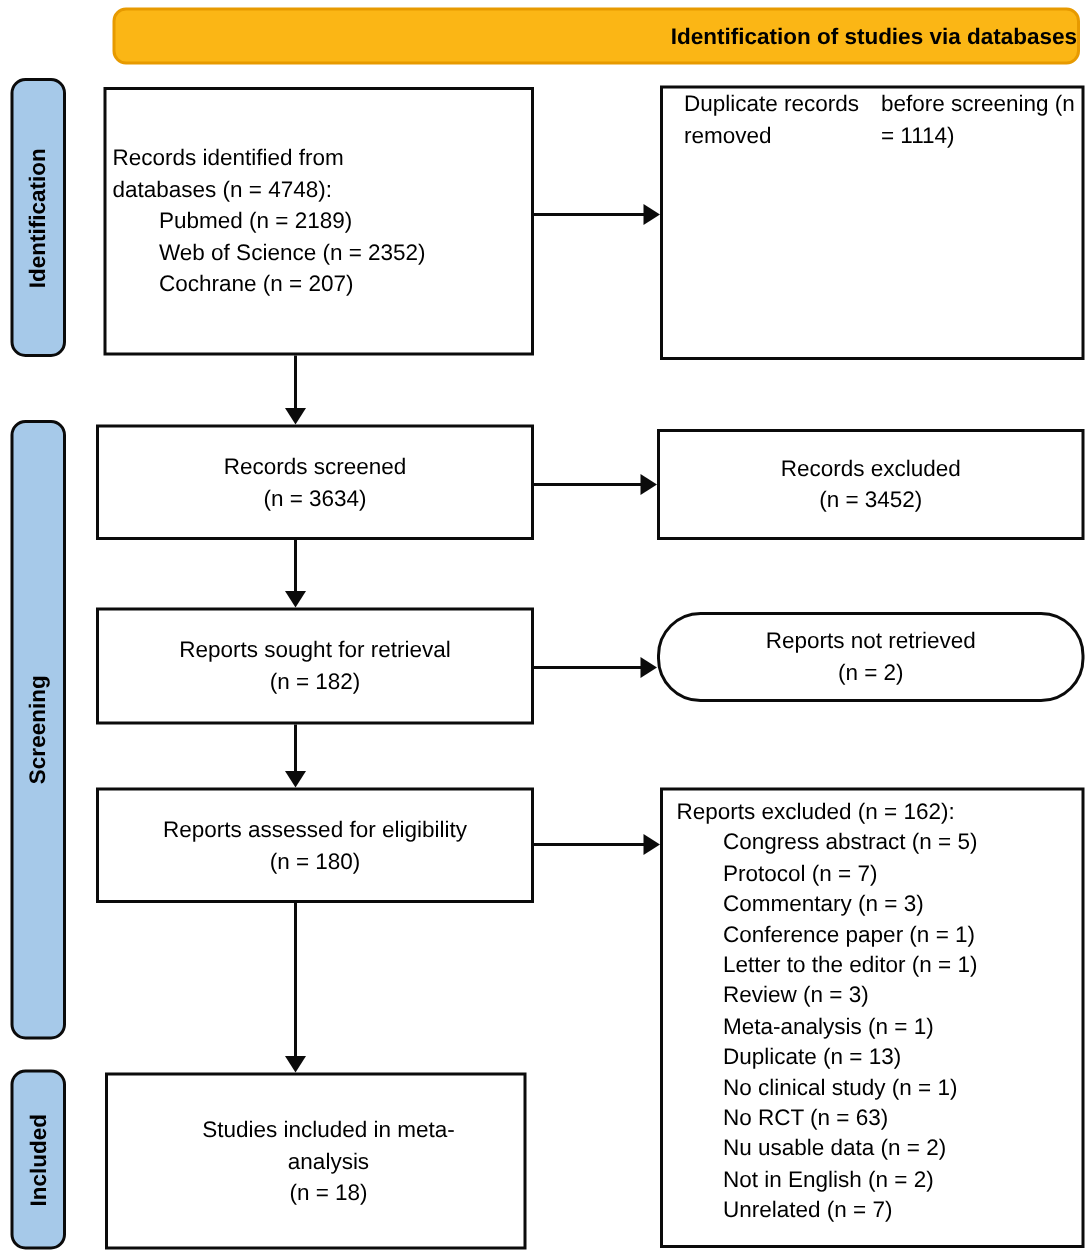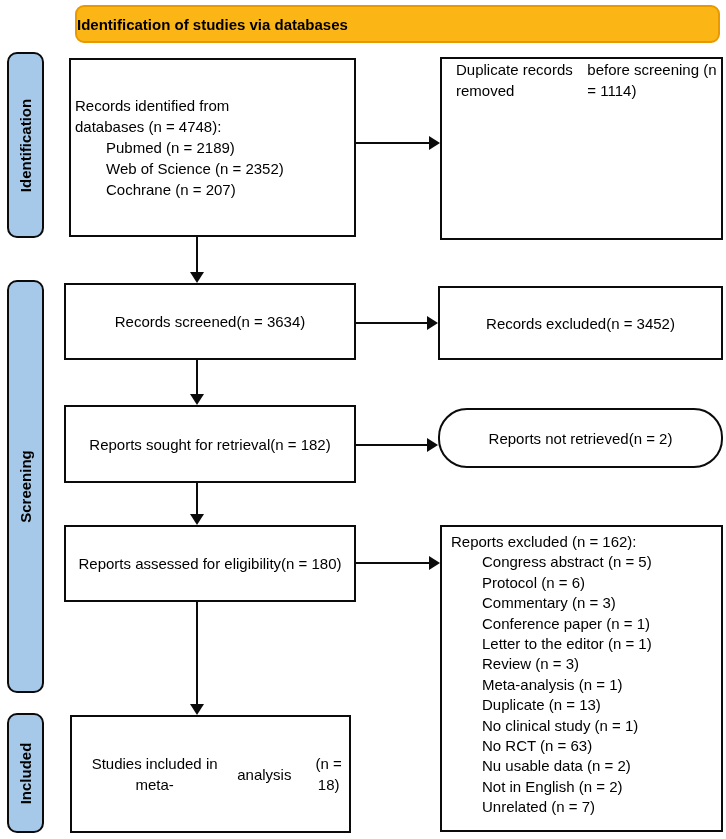--- a/index.html
+++ b/index.html
@@ -15,21 +15,21 @@
   }
 
   
   .header-banner {
     position: absolute;
     left: 75px; top: 5px;
     width: 645px; height: 38px;
     background: #FBB615;
     border: 2px solid #E79A00;
     border-radius: 9px;
-    display: flex; align-items: center; justify-content: flex-start;
+    display: flex; align-items: center; justify-content: flex-end;
     font-size: 15px; font-weight: bold;
   }
 
   
   .stage {
     position: absolute;
     left: 7px; width: 37px;
     background: #A6C9E9;
     border: 2.5px solid #0b0b0b;
     border-radius: 10px;
@@ -46,21 +46,21 @@
 
   
   .box {
     position: absolute;
     background: #ffffff;
     border: 2.5px solid #0b0b0b;
     font-size: 15px;
     line-height: 21px;
   }
   .box.centered {
-    display: flex; flex-direction: row;
+    display: flex; flex-direction: column;
     align-items: center; justify-content: center;
     text-align: center;
   }
   .box-records-identified {
     left: 69px; top: 58px; width: 287px; height: 179px;
     display: flex; flex-direction: column; justify-content: center;
     padding-left: 4px;
   }
   .box-duplicates-removed {
     left: 440px; top: 57px; width: 283px; height: 183px;
@@ -174,21 +174,21 @@
   </div>
 
   <div class="box centered box-reports-assessed">
     <div>Reports assessed for eligibility</div>
     <div>(n = 180)</div>
   </div>
 
   <div class="box box-reports-excluded">
     <div>Reports excluded (n = 162):</div>
     <div class="indent">Congress abstract (n = 5)</div>
-    <div class="indent">Protocol (n = 6)</div>
+    <div class="indent">Protocol (n = 7)</div>
     <div class="indent">Commentary (n = 3)</div>
     <div class="indent">Conference paper (n = 1)</div>
     <div class="indent">Letter to the editor (n = 1)</div>
     <div class="indent">Review (n = 3)</div>
     <div class="indent">Meta-analysis (n = 1)</div>
     <div class="indent">Duplicate (n = 13)</div>
     <div class="indent">No clinical study (n = 1)</div>
     <div class="indent">No RCT (n = 63)</div>
     <div class="indent">Nu usable data (n = 2)</div>
     <div class="indent">Not in English (n = 2)</div>

